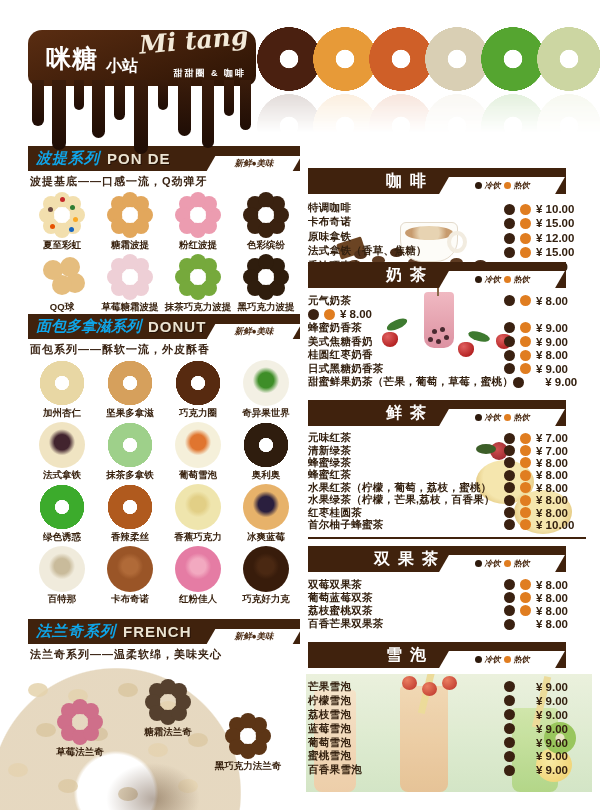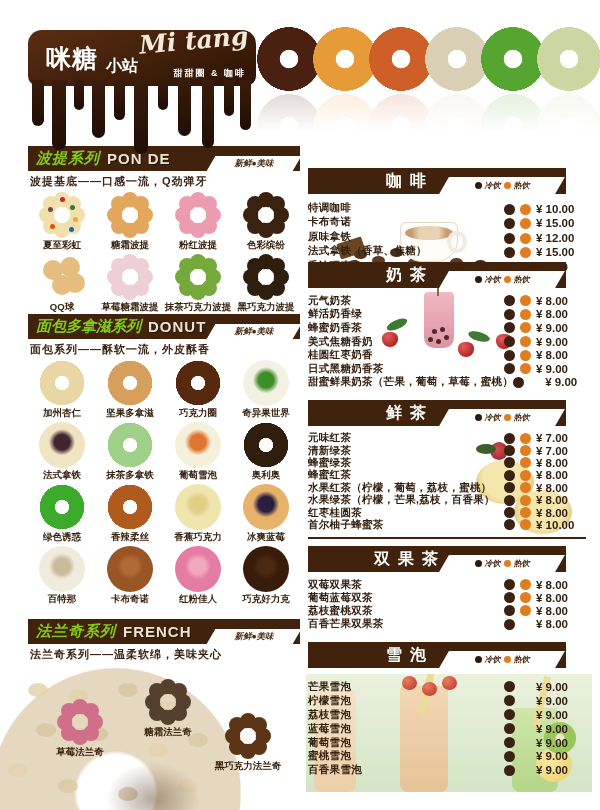--- a/index.html
+++ b/index.html
@@ -23,21 +23,21 @@
 
   
   .notch{position:absolute;bottom:0;background:#fff;transform:skewX(-30deg);}
   .notch-inner{transform:skewX(30deg);display:flex;align-items:center;justify-content:center;gap:3px;height:100%;color:#4a2a12;font-style:italic;font-weight:bold;}
   .ldot{width:7px;height:7px;border-radius:50%;display:inline-block;flex:0 0 auto;}
   .ldot.c{background:#2e1a0c;} .ldot.h{background:var(--orange);}
 
   
   .lcol{position:absolute;left:28px;top:146px;width:272px;z-index:2;}
   .lbar{position:relative;height:25px;background:var(--brown);display:flex;align-items:center;padding-left:8px;gap:7px;}
-  .lcn{color:#84cc16;font:bold italic 15px "DejaVu Serif",serif;letter-spacing:1px;white-space:nowrap;}
+  .lcn{color:#0ea5e9;font:bold italic 15px "DejaVu Serif",serif;letter-spacing:1px;white-space:nowrap;}
   .len{color:#ece4d2;font-weight:bold;font-size:15px;letter-spacing:1px;text-shadow:1px 1px 0 #241106;white-space:nowrap;}
   .lnotch{width:86px;height:15px;right:3px;font-size:8.5px;}
   .tagline{font-weight:bold;font-size:11px;color:#3a2414;margin:3px 0 2px 2px;letter-spacing:1px;height:14px;white-space:nowrap;}
   .pgrid{display:grid;grid-template-columns:repeat(4,68px);}
   .cell{height:62px;text-align:center;position:relative;}
   .donut{width:46px;height:46px;margin:2px auto 0;position:relative;}
   .plabel{font-weight:bold;font-size:9.5px;color:#38220f;margin-top:1px;white-space:nowrap;}
   .d-ring{border-radius:50%;background:radial-gradient(closest-side,transparent 0 30%,var(--c) 32% 96%,transparent 97%);}
   .d-filled{border-radius:50%;background:radial-gradient(circle at 50% 44%,var(--c2,var(--c)) 0 22%,var(--c) 38% 100%);}
   .d-ponde::before{content:"";position:absolute;left:15px;top:15px;width:16px;height:16px;border-radius:50%;
@@ -363,21 +363,20 @@
         </span>
     </div>
     <div class="rows rows-milk">
       <div class="mrow">
           <span class="mname">元气奶茶</span>
           <span class="dot cold" data-on="true"></span>
           <span class="dot hot" data-on="true"></span>
           <span class="mprice">¥ 8.00</span>
         </div>
       <div class="mrow">
-          <span class="mname">鲜活奶香绿</span>
           <span class="dot cold" data-on="true"></span>
           <span class="dot hot" data-on="true"></span>
           <span class="mprice">¥ 8.00</span>
         </div>
       <div class="mrow">
           <span class="mname">蜂蜜奶香茶</span>
           <span class="dot cold" data-on="true"></span>
           <span class="dot hot" data-on="true"></span>
           <span class="mprice">¥ 9.00</span>
         </div>

